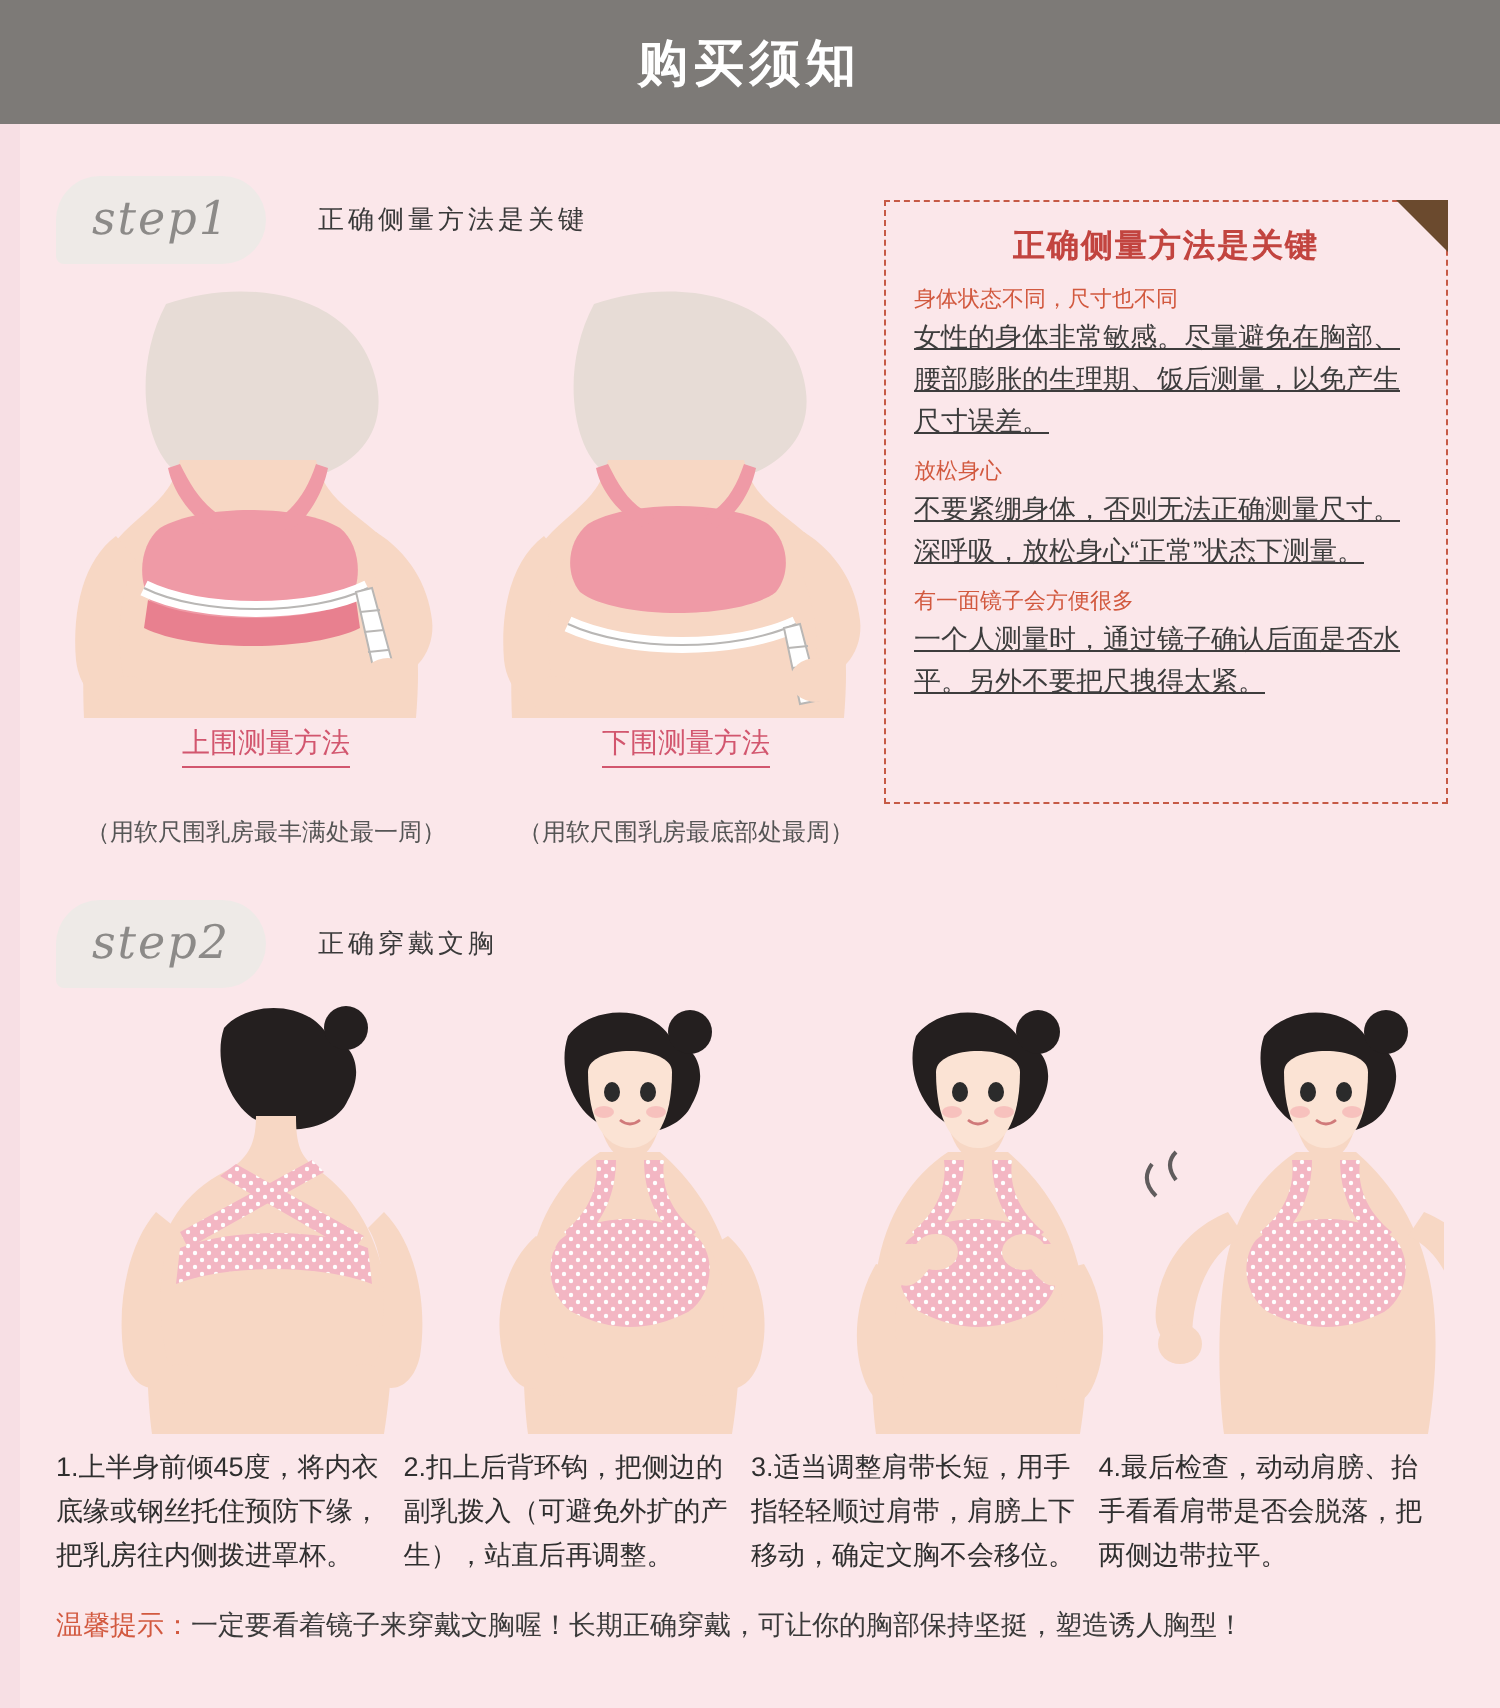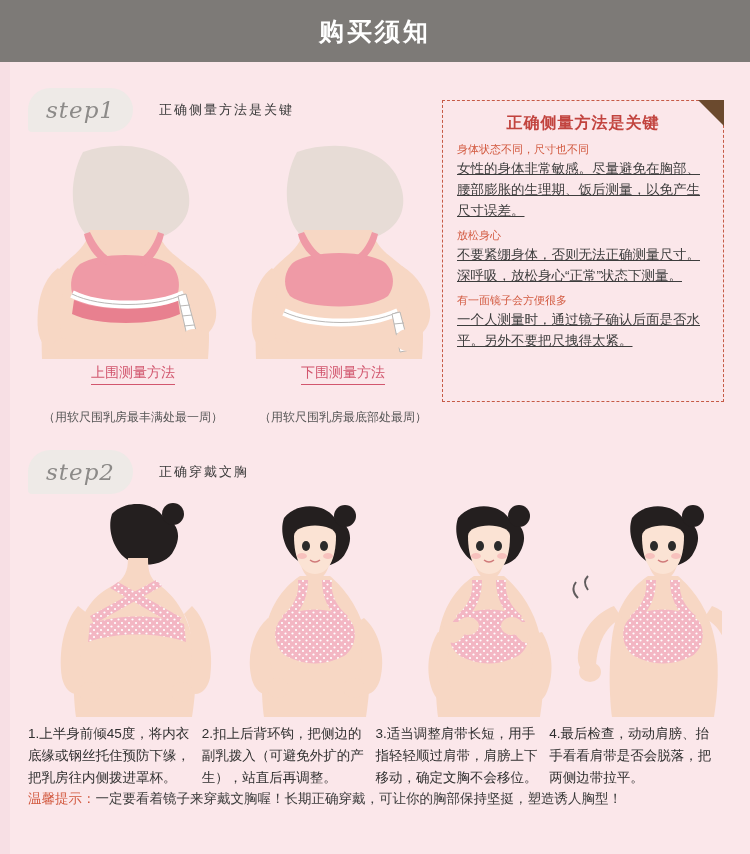--- a/index.html
+++ b/index.html
@@ -149,20 +149,21 @@
     gap: 1px;
   }
   .text-col {
     width: 174px;
     font-size: 13.5px;
     line-height: 1.62;
     color: #2f2f2f;
     padding-right: 10px;
   }
   .tip {
+    margin-top: 14px;
     font-size: 13.5px;
     line-height: 1.5;
   }
   .tip .tip-label { color: #d2593f; }
   .tip .tip-text { color: #3a3a3a; }
 
   
   .edge {
     position: absolute;
     left: 0; top: 62px;

